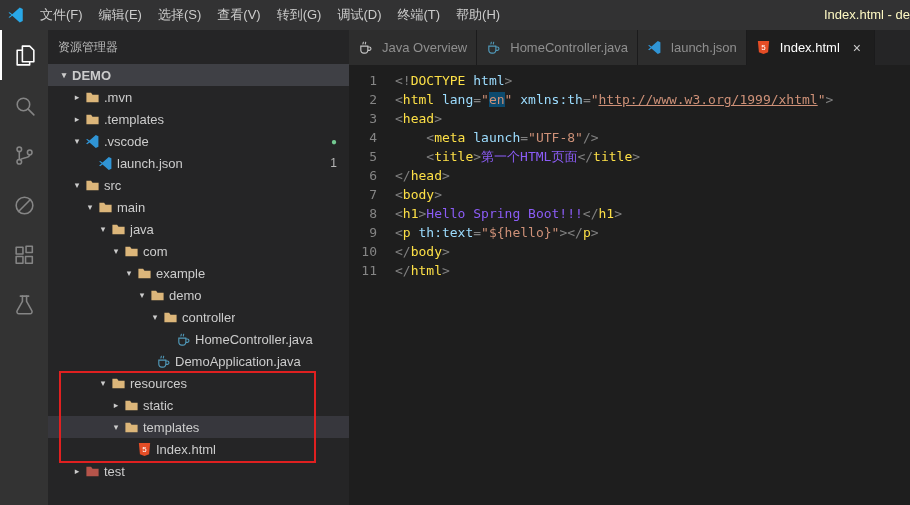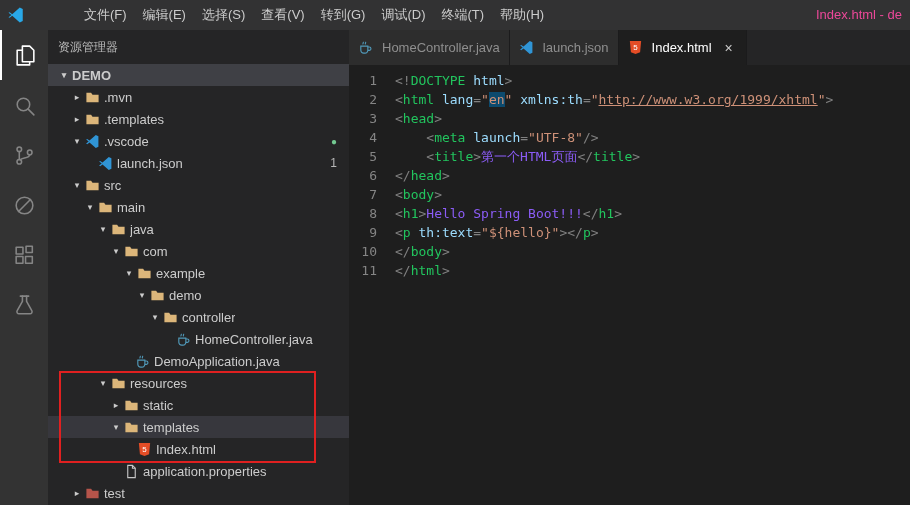--- a/index.html
+++ b/index.html
@@ -1,25 +1,25 @@
 <!DOCTYPE html>
 <html><head>
 <meta charset="utf-8">
 <style>
   * { margin:0; padding:0; box-sizing:border-box; }
   html,body { width:910px; height:505px; overflow:hidden; background:#1e1e1e;
               font-family:"Liberation Sans",sans-serif; }
 
   
   .titlebar { position:absolute; left:0; top:0; width:910px; height:30px; background:#323233;
-              display:flex; align-items:center; color:#cccccc; font-size:13px; z-index:5;gap:44px; }
+              display:flex; align-items:center; color:#cccccc; font-size:13px; z-index:5; }
   .logo { width:32px; display:flex; justify-content:center; align-items:center; }
   .menubar { display:flex; }
   .menu-item { padding:0 8px; height:30px; line-height:30px; cursor:default; }
-  .win-title { position:absolute; right:8px; top:0; line-height:30px; color:#ec4899; white-space:nowrap; }
+  .win-title { position:absolute; right:0; top:0; line-height:30px; color:#fef9c3; white-space:nowrap; }
 
   
   .activitybar { position:absolute; left:0; top:30px; width:48px; height:475px; background:#333333; z-index:4; }
   .act-item { width:48px; height:50px; display:flex; align-items:center; justify-content:center; cursor:pointer; }
   .act-item svg { width:25px; height:25px; stroke:#858585; fill:none; stroke-width:1.5; stroke-linecap:round; stroke-linejoin:round; }
   .act-item.active { border-left:2px solid #ffffff; }
   .act-item.active svg { stroke:#ffffff; }
 
   
   .sidebar { position:absolute; left:48px; top:30px; width:301px; height:475px; background:#252526;
@@ -47,21 +47,21 @@
          background:#2d2d2d; border-right:1px solid #1b1b1c; cursor:pointer; white-space:nowrap; }
   .tab.active { background:#1e1e1e; color:#ffffff; }
   .tab .ticon { margin-right:5px; }
   .tab-close { margin-left:9px; color:#cccccc; font-size:14px; width:16px; text-align:center; }
 
   
   .editor { position:absolute; left:349px; top:65px; width:561px; height:440px; background:#1e1e1e;
             font-family:"DejaVu Sans Mono",monospace; font-size:13px; padding-top:6px; z-index:1; }
   .cline { display:flex; height:19px; line-height:19px; white-space:pre; }
   .lnum  { width:46px; text-align:right; padding-right:18px; color:#858585; flex:none; }
-  .tok-tag{color:#22c55e} .tok-attr{color:#9cdcfe} .tok-str{color:#ce9178}
+  .tok-tag{color:#fde047} .tok-attr{color:#9cdcfe} .tok-str{color:#ce9178}
   .tok-punct{color:#808080} .tok-text{color:#8b5cf6}
   .tok-hl{background:#0c4a6e;} .tok-link{text-decoration:underline;}
 </style>
 </head>
 <body>
 
 <div class="titlebar">
   <div class="logo">
     <svg width="18" height="18" viewBox="0 0 24 24">
         <path fill="#29a8e8" d="M17 2 7 11 3.5 8.2 2 9l4 3-4 3 1.5 .8L7 13l10 9 4-2V4z"></path>
@@ -251,21 +251,21 @@
             <g stroke="#519aba" fill="none" stroke-width="1.2">
               <path d="M3 6.5h7.5v4.5a3 3 0 0 1-3 3H6a3 3 0 0 1-3-3z"></path>
               <path d="M10.5 7.5h1.5a1.8 1.8 0 0 1 0 3.6h-1.5"></path>
               <path d="M5.5 2c.8 .9-.8 1.7 0 2.6M8 2c.8 .9-.8 1.7 0 2.6"></path>
             </g>
           </svg>
         </span>
         <span class="rlabel">HomeController.java</span>
         <span class="rspace"></span>
       </div>
-      <div class="row" style="padding-left: 71px;">
+      <div class="row" style="padding-left: 92px;">
         <span class="twisty"></span>
         <span class="ticon">
           <svg viewBox="0 0 16 16">
             <g stroke="#519aba" fill="none" stroke-width="1.2">
               <path d="M3 6.5h7.5v4.5a3 3 0 0 1-3 3H6a3 3 0 0 1-3-3z"></path>
               <path d="M10.5 7.5h1.5a1.8 1.8 0 0 1 0 3.6h-1.5"></path>
               <path d="M5.5 2c.8 .9-.8 1.7 0 2.6M8 2c.8 .9-.8 1.7 0 2.6"></path>
             </g>
           </svg>
         </span>
@@ -306,49 +306,48 @@
         <span class="twisty"></span>
         <span class="ticon">
           <svg viewBox="0 0 16 16">
             <path fill="#e44d26" d="M2 1h12l-1.1 12L8 15l-4.9-2z"></path>
             <text x="8" y="10.8" font-size="8.5" fill="#fff" text-anchor="middle" font-family="sans-serif">5</text>
           </svg>
         </span>
         <span class="rlabel">Index.html</span>
         <span class="rspace"></span>
       </div>
-      <div class="row" style="padding-left: 60px;">
-        <span class="twisty"></span>
-        <span class="ticon">
-          <svg viewBox="0 0 16 16">
-            <g stroke="#c5c5c5" fill="none" stroke-width="1.2">
-              <path d="M4 1.5h5l3 3v10H4z"></path>
-              <path d="M9 1.5v3h3"></path>
-            </g>
-          </svg>
-        </span>
-        <span class="rlabel">application.properties</span>
-        <span class="rspace"></span>
-      </div>
       <div class="row" style="padding-left: 21px;">
         <span class="twisty">▸</span>
         <span class="ticon">
           <svg viewBox="0 0 16 16">
             <path fill="#b5544a" d="M1.5 3h5l1.5 2h6.5v8h-13z"></path>
           </svg>
         </span>
         <span class="rlabel">test</span>
         <span class="rspace"></span>
       </div>
     </div>
 </div>
 
 <div class="annot"></div>
 
 <div class="tabsbar" id="tabsbar">
+    <div class="tab">
+      <span class="ticon">
+        <svg viewBox="0 0 16 16">
+          <g stroke="#c5c5c5" fill="none" stroke-width="1.2">
+            <path d="M3 6.5h7.5v4.5a3 3 0 0 1-3 3H6a3 3 0 0 1-3-3z"></path>
+            <path d="M10.5 7.5h1.5a1.8 1.8 0 0 1 0 3.6h-1.5"></path>
+            <path d="M5.5 2c.8 .9-.8 1.7 0 2.6M8 2c.8 .9-.8 1.7 0 2.6"></path>
+          </g>
+        </svg>
+      </span>
+      <span>Java Overview</span>
+    </div>
     <div class="tab">
       <span class="ticon">
         <svg viewBox="0 0 16 16">
           <g stroke="#519aba" fill="none" stroke-width="1.2">
             <path d="M3 6.5h7.5v4.5a3 3 0 0 1-3 3H6a3 3 0 0 1-3-3z"></path>
             <path d="M10.5 7.5h1.5a1.8 1.8 0 0 1 0 3.6h-1.5"></path>
             <path d="M5.5 2c.8 .9-.8 1.7 0 2.6M8 2c.8 .9-.8 1.7 0 2.6"></path>
           </g>
         </svg>
       </span>

